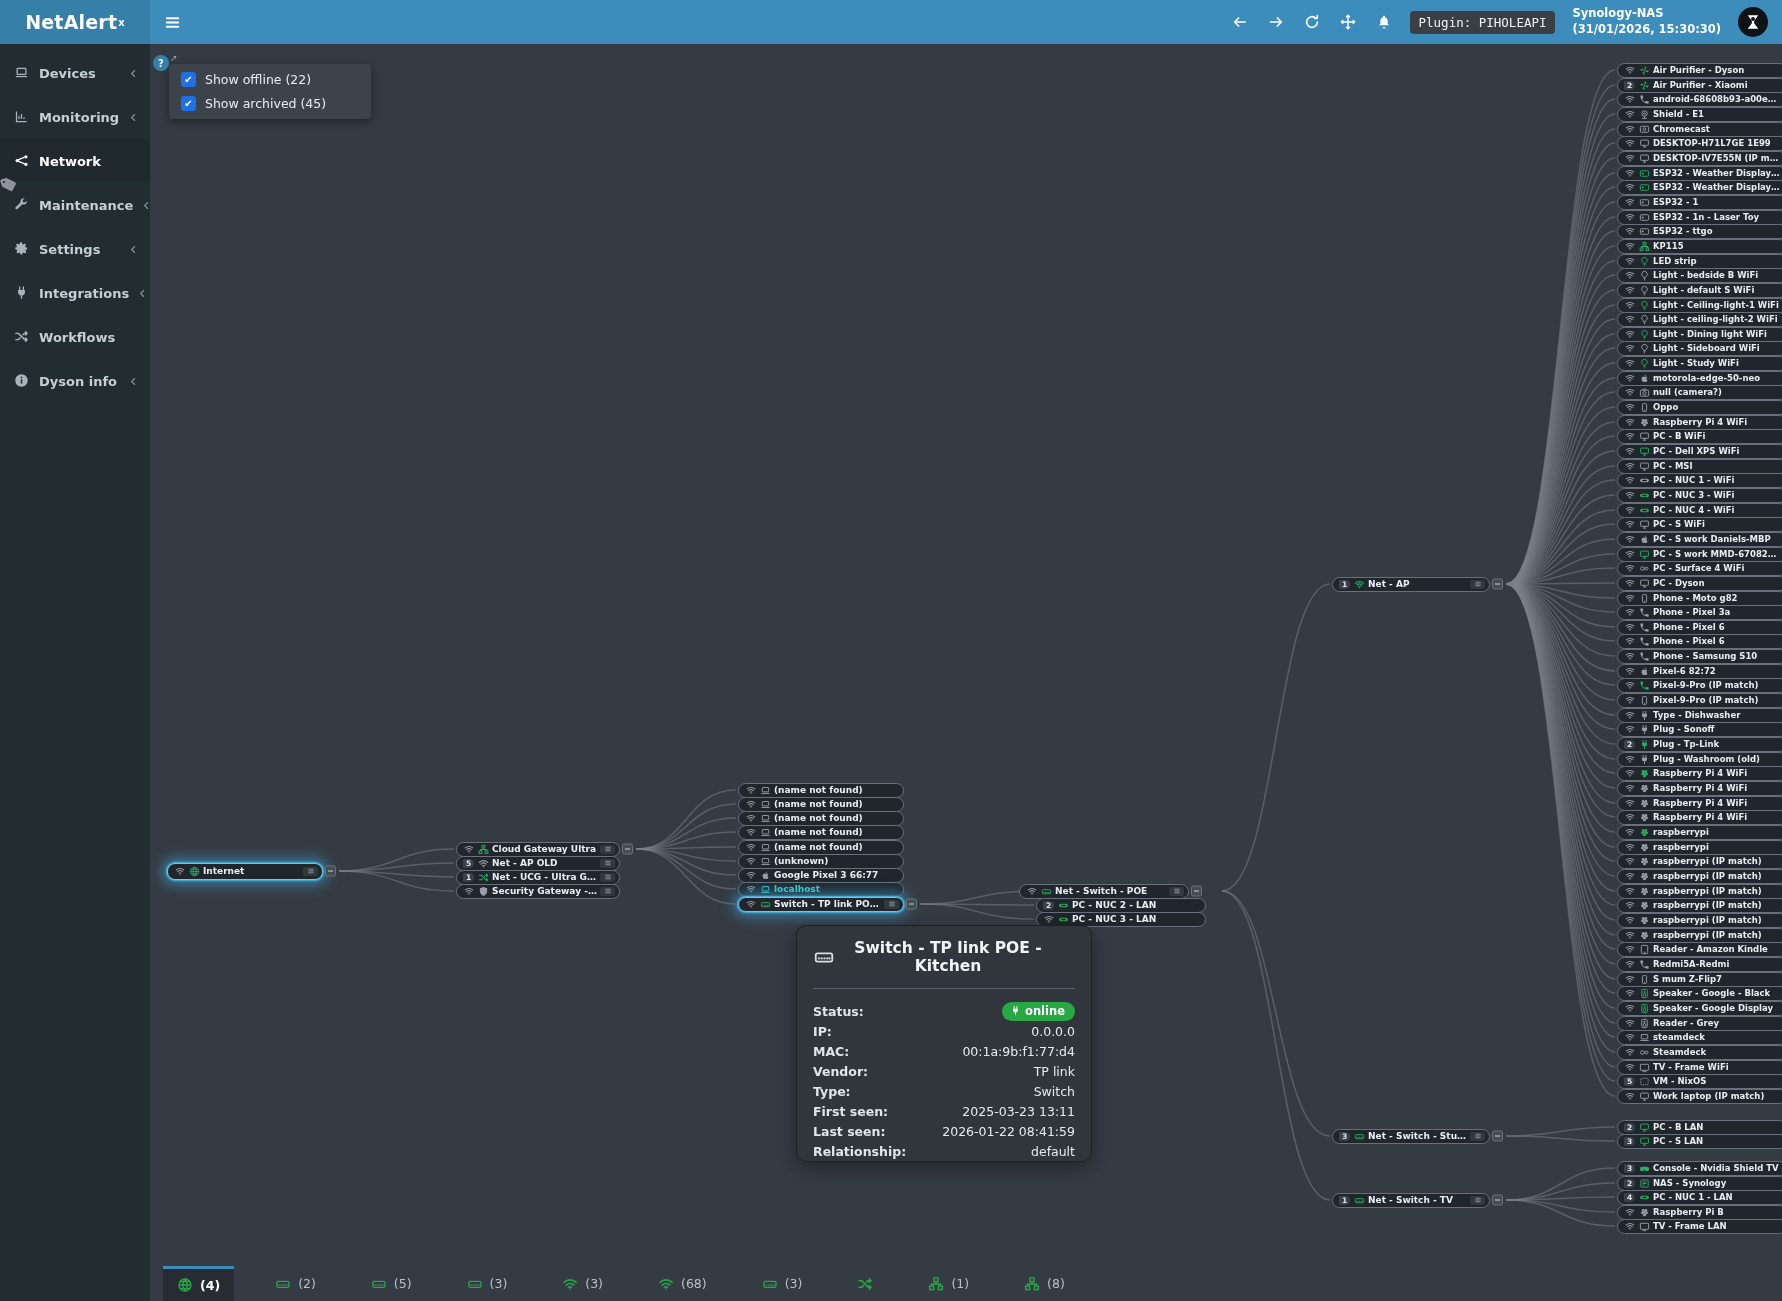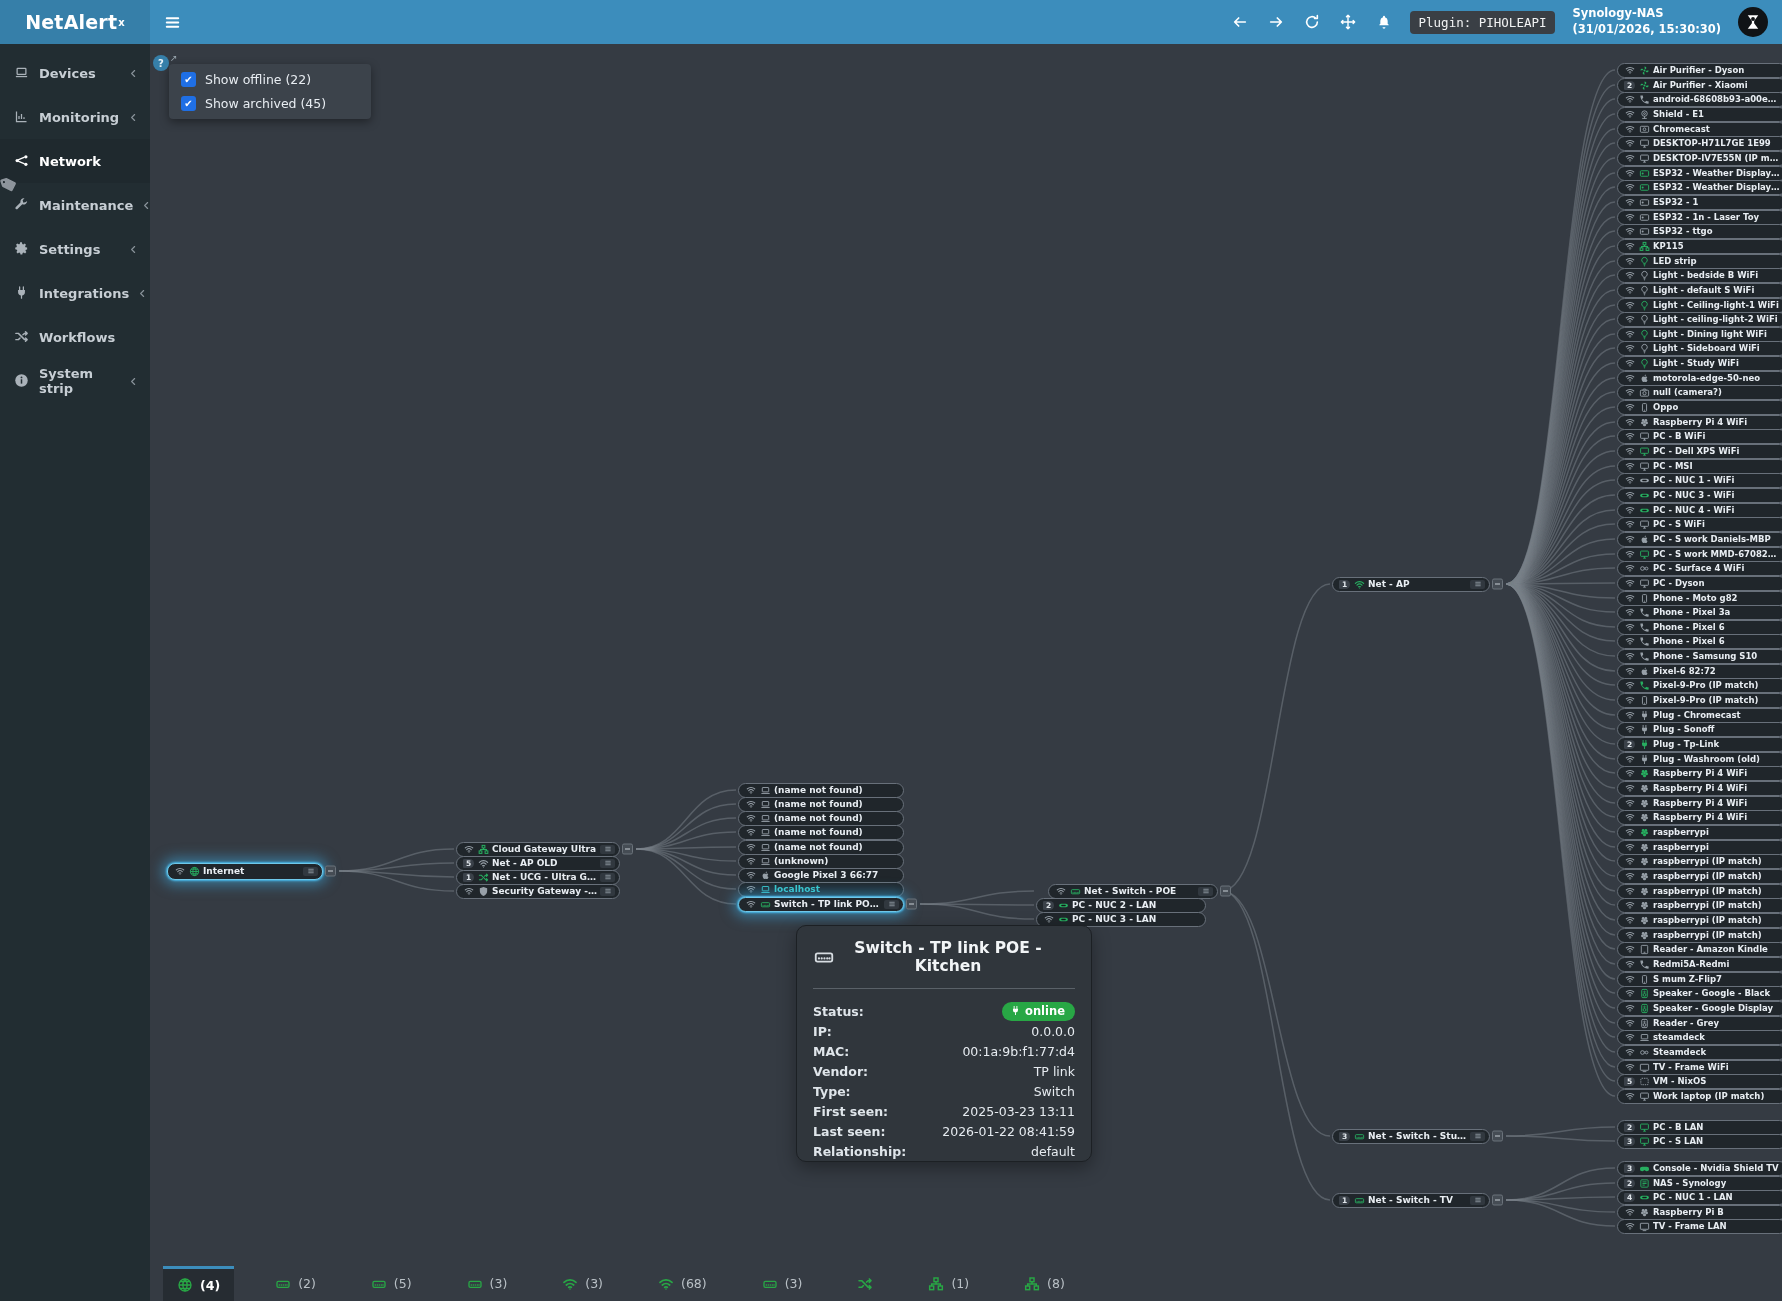--- a/index.html
+++ b/index.html
@@ -447,21 +447,21 @@
       <span class="lbl">Switch - TP link POE - Kitchen</span>
       <span class="menu">
         <svg viewBox="0 0 24 24" fill="none" stroke="currentColor" stroke-width="3.2">
           <path d="M4 7h16M4 12h16M4 17h16"></path>
         </svg>
       </span>
       <span class="collapse">
         <i></i>
       </span>
     </div>
-    <div class="node" style="left: 1048px; top: 883.5px; width: 170px; height: 15px; font-size: 9px;">
+    <div class="node" style="left: 1019px; top: 883.5px; width: 170px; height: 15px; font-size: 9px;">
       <span class="slot">
         <svg viewBox="0 0 24 24" fill="none" stroke="currentColor" stroke-width="2.6" stroke-linecap="round">
           <path d="M3 9.5a13 13 0 0 1 18 0"></path>
           <path d="M6.5 13.5a8 8 0 0 1 11 0"></path>
           <path d="M10 17a3.6 3.6 0 0 1 4 0"></path>
           <circle cx="12" cy="19.6" r="1.2" fill="currentColor" stroke="none"></circle>
         </svg>
       </span>
       <span class="ticon" style="color:#27ae60">
         <svg viewBox="0 0 24 24" fill="none" stroke="currentColor" stroke-width="2">
@@ -1322,21 +1322,21 @@
           <circle cx="12" cy="19.6" r="1.2" fill="currentColor" stroke="none"></circle>
         </svg>
       </span>
       <span class="ticon" style="color:#97a0a8">
         <svg viewBox="0 0 24 24" fill="none" stroke="currentColor" stroke-width="2" stroke-linecap="round">
           <path d="M9 3v5M15 3v5"></path>
           <path d="M6.5 8h11v3a5.5 5.5 0 0 1-11 0z" fill="currentColor" stroke="none"></path>
           <path d="M12 16.5V21"></path>
         </svg>
       </span>
-      <span class="lbl">Plug - Chromecast</span>
+      <span class="lbl">Type - Dishwasher</span>
     </div>
     <div class="node" style="left: 1617px; top: 721.5px; width: 170px; height: 15px; font-size: 8.5px;">
       <span class="slot">
         <svg viewBox="0 0 24 24" fill="none" stroke="currentColor" stroke-width="2.6" stroke-linecap="round">
           <path d="M3 9.5a13 13 0 0 1 18 0"></path>
           <path d="M6.5 13.5a8 8 0 0 1 11 0"></path>
           <path d="M10 17a3.6 3.6 0 0 1 4 0"></path>
           <circle cx="12" cy="19.6" r="1.2" fill="currentColor" stroke="none"></circle>
         </svg>
       </span>
@@ -2058,21 +2058,21 @@
       <span>Workflows</span>
     </div>
     <div class="sb-item">
       <span class="ic">
         <svg viewBox="0 0 24 24" fill="currentColor">
           <circle cx="12" cy="12" r="10"></circle>
           <rect x="10.8" y="10" width="2.4" height="7" fill="#222d32"></rect>
           <circle cx="12" cy="7" r="1.5" fill="#222d32"></circle>
         </svg>
       </span>
-      <span>System strip</span>
+      <span>Dyson info</span>
       <span class="sb-chev">
         <svg viewBox="0 0 24 24" fill="none" stroke="currentColor" stroke-width="3" stroke-linecap="round" stroke-linejoin="round">
           <path d="M15 4l-8 8 8 8"></path>
         </svg>
       </span>
     </div>
   </div>
 <div id="tag-badge">
   <svg viewBox="0 0 24 24" fill="currentColor">
       <path d="M21.4 11.6l-9-9A2 2 0 0 0 11 2H4a2 2 0 0 0-2 2v7c0 .5.2 1 .6 1.4l9 9a2 2 0 0 0 2.8 0l7-7a2 2 0 0 0 0-2.8zM6.5 8A1.5 1.5 0 1 1 8 6.5 1.5 1.5 0 0 1 6.5 8z"></path>

